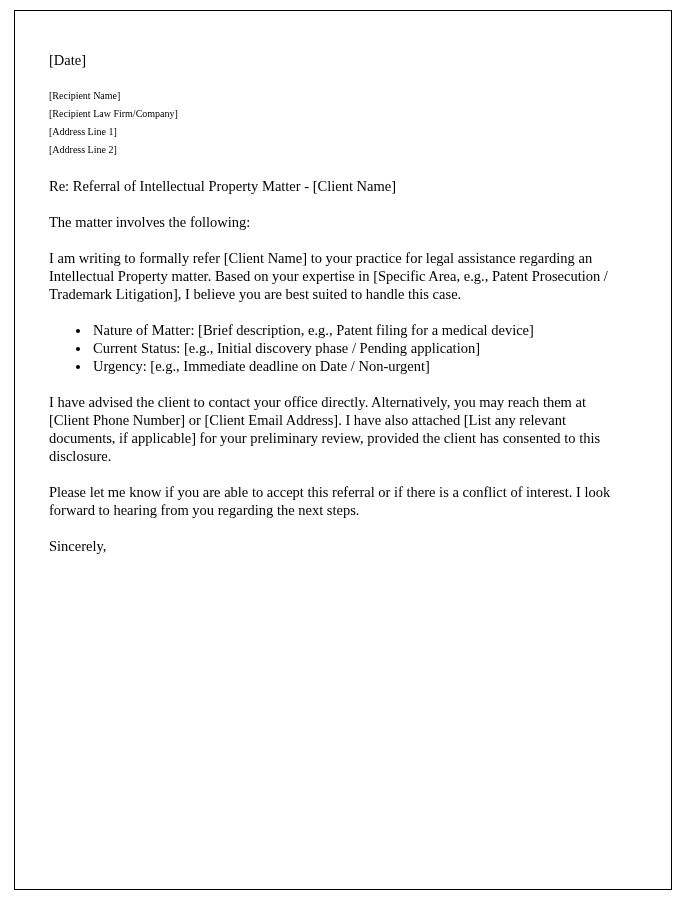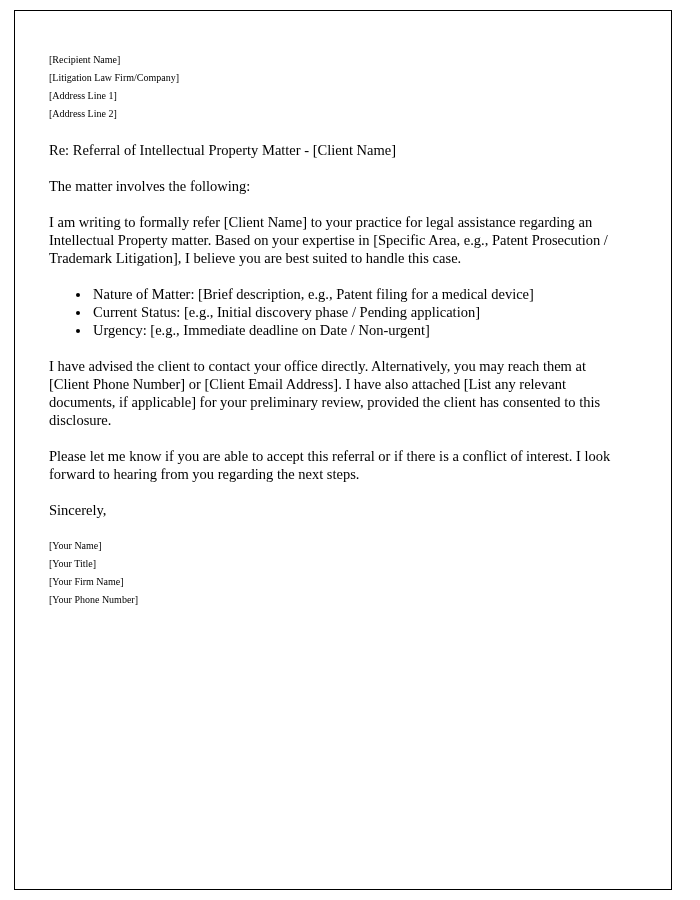--- a/index.html
+++ b/index.html
@@ -46,24 +46,25 @@
   ul.matter-list li {
     margin: 0;
     padding-left: 2px;
   }
 </style>
 </head>
 <body>
 
 <div class="page">
 
+  <p>[Date]</p>
 
   <div class="line-group">
     <div>[Recipient Name]</div>
-    <div>[Litigation Law Firm/Company]</div>
+    <div>[Recipient Law Firm/Company]</div>
     <div>[Address Line 1]</div>
     <div>[Address Line 2]</div>
   </div>
 
   <p class="bold">Re: Referral of Intellectual Property Matter - [Client Name]</p>
 
 
   <p>The matter involves the following:</p>
 
   <p>I am writing to formally refer [Client Name] to your practice for legal assistance regarding an Intellectual Property matter. Based on your expertise in [Specific Area, e.g., Patent Prosecution / Trademark Litigation], I believe you are best suited to handle this case.</p>
@@ -73,20 +74,14 @@
     <li><span class="bold">Current Status:</span><span> [e.g., Initial discovery phase / Pending application]</span></li>
     <li><span class="bold">Urgency:</span><span> [e.g., Immediate deadline on Date / Non-urgent]</span></li>
   </ul>
 
   <p>I have advised the client to contact your office directly. Alternatively, you may reach them at [Client Phone Number] or [Client Email Address]. I have also attached [List any relevant documents, if applicable] for your preliminary review, provided the client has consented to this disclosure.</p>
 
   <p>Please let me know if you are able to accept this referral or if there is a conflict of interest. I look forward to hearing from you regarding the next steps.</p>
 
   <p>Sincerely,</p>
 
-  <div class="line-group">
-    <div>[Your Name]</div>
-    <div>[Your Title]</div>
-    <div>[Your Firm Name]</div>
-    <div>[Your Phone Number]</div>
-  </div>
 
 </div>
 
 </body></html>

